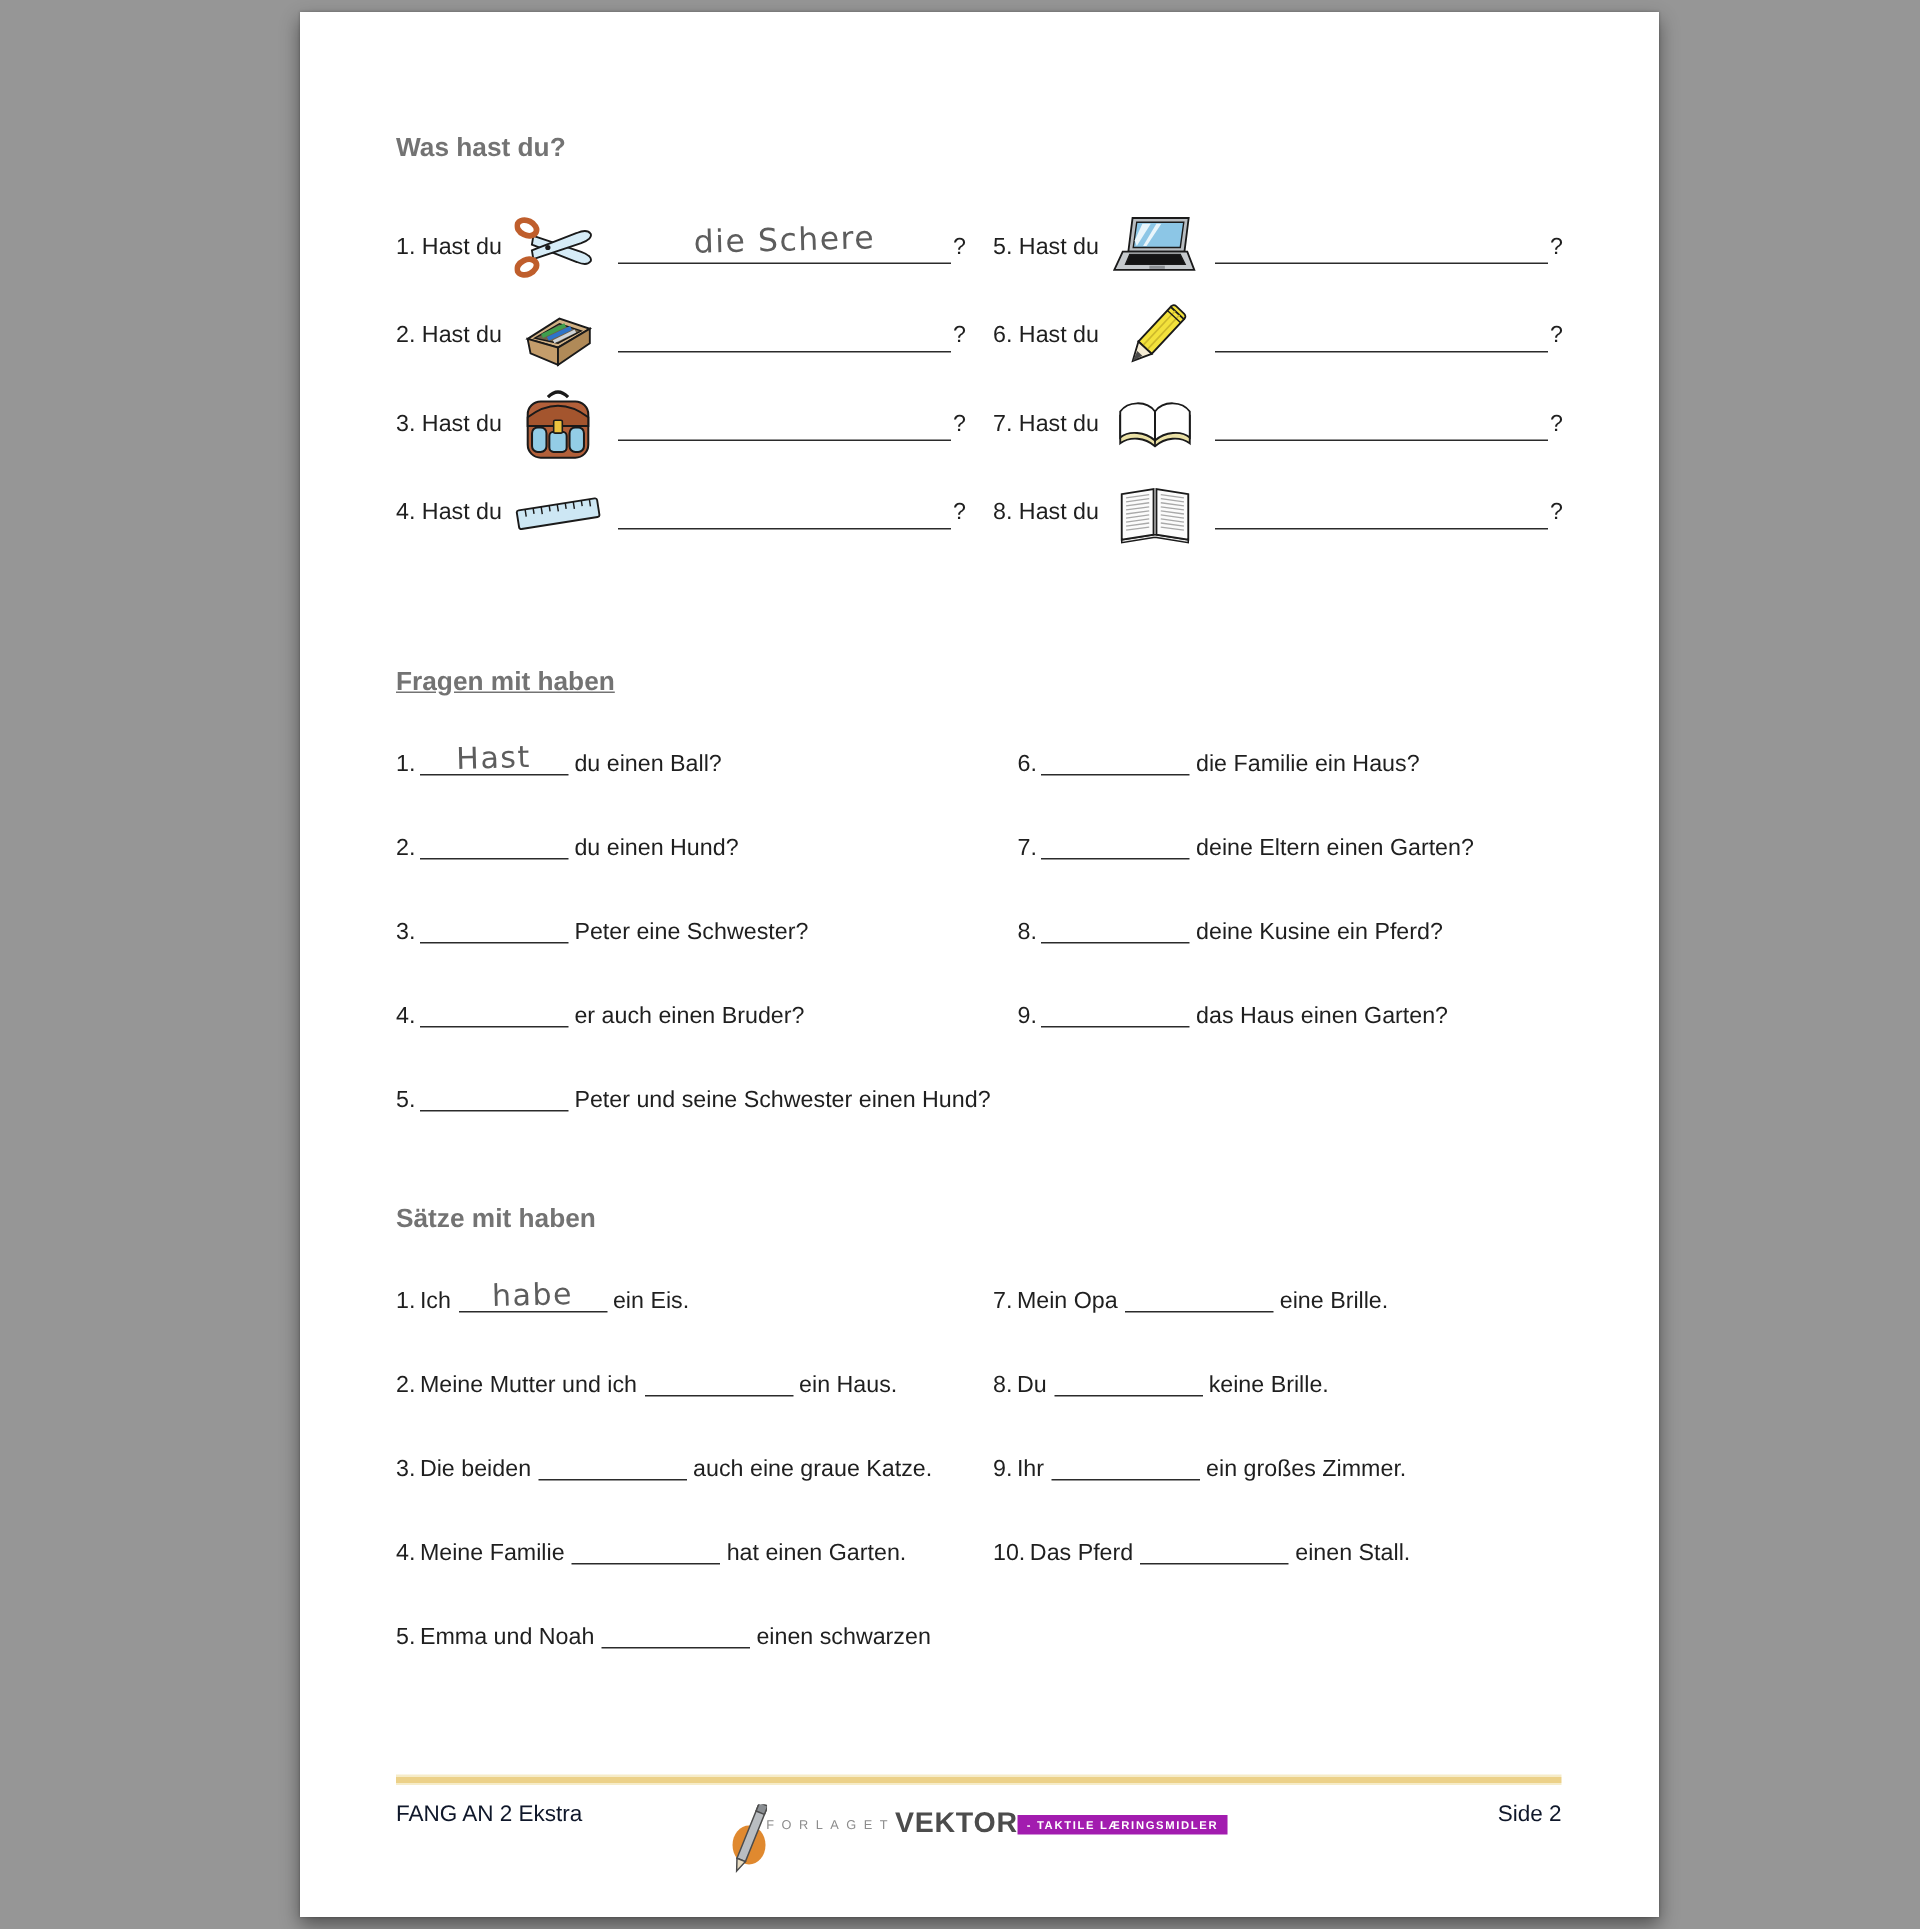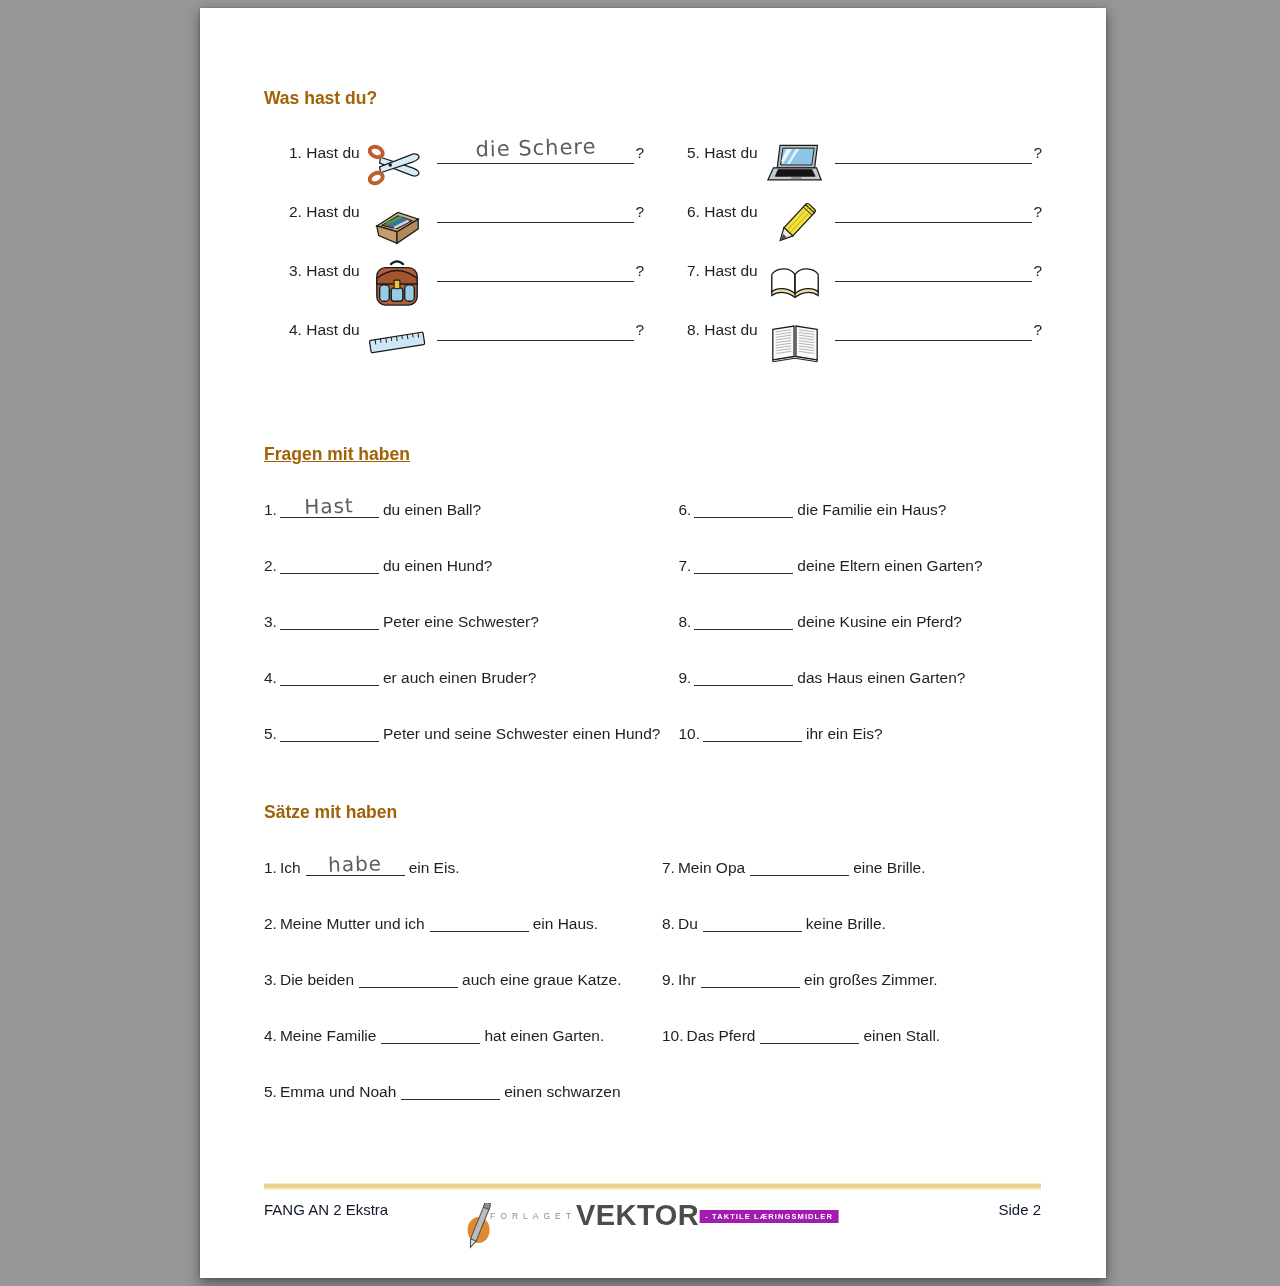--- a/index.html
+++ b/index.html
@@ -6,29 +6,29 @@
   body{
     width:1280px;height:1286px;background:#969696;position:relative;overflow:hidden;
     font-family:"Liberation Sans","DejaVu Sans",sans-serif;color:#1f1f1f;
     -webkit-font-smoothing:antialiased;
   }
   .page{
     position:absolute;left:200px;top:8px;width:906px;height:1270px;background:#ffffff;
     box-shadow:0 5px 12px rgba(0,0,0,0.45),0 0 2px rgba(0,0,0,0.25);
   }
   .content{padding:0 64px;position:relative;}
-  .sec-title{font-weight:bold;font-size:17.5px;line-height:20px;color:#a16207;}
+  .sec-title{font-weight:bold;font-size:17.5px;line-height:20px;color:#737373;}
   .sec-title.first{padding-top:80px;}
   .sec-title.mid{margin-top:82px;text-decoration:underline;}
   .sec-title.mid2{margin-top:24px;}
 
   
   .wq-grid{display:grid;grid-template-columns:1fr 1fr;column-gap:18px;
     grid-auto-flow:column;grid-template-rows:repeat(4,59px);margin-top:18px;}
-  .wq-row{display:flex;align-items:flex-start;padding-top:18px;white-space:nowrap;margin-left:25px;}
+  .wq-row{display:flex;align-items:center;padding-top:18px;white-space:nowrap;}
   .wq-label{flex:0 0 76px;font-size:15.5px;}
   .wq-icon{align-self:center;flex:0 0 64px;display:flex;justify-content:center;align-items:center;}
   .wq-line{flex:1 1 auto;height:16px;border-bottom:1.4px solid #2b2b2b;position:relative;top:3px;margin:0 1px 0 8px;}
   .wq-q{font-size:15.5px;}
   .hw{
     position:absolute;bottom:3px;left:50%;transform:translateX(-50%) rotate(-1.5deg);
     color:#5d5d5d;font-size:21px;letter-spacing:1px;white-space:nowrap;
     font-family:"DejaVu Sans",sans-serif;
   }
 
@@ -44,21 +44,21 @@
 
   
   .footer{position:absolute;left:64px;right:65px;top:1175px;}
   .rule{height:7px;background:linear-gradient(to bottom,
     #f6ecc9 0,#f6ecc9 1.5px,#ecd189 1.5px,#ecd189 5.5px,#f6ecc9 5.5px,#f6ecc9 7px);}
   .f-meta{display:flex;justify-content:space-between;margin-top:11px;font-size:15px;color:#0f172a;}
   .logo{position:absolute;left:50%;top:20px;transform:translateX(-50%);display:flex;align-items:flex-start;}
   .logo-icon{margin-right:-4px;position:relative;z-index:1;}
   .logo-col{display:flex;align-items:center;}
   .logo-top{font-size:8.5px;letter-spacing:5px;color:#8c8c8c;margin-left:4px;line-height:10px;}
-  .logo-main{font-size:29px;font-weight:bold;color:#4c4c4c;line-height:25px;letter-spacing:0.5px;}
+  .logo-main{font-size:19px;font-weight:bold;color:#4c4c4c;line-height:25px;letter-spacing:0.5px;}
   .logo-banner{background:#a21caf;color:#ffffff;font-size:7.5px;font-weight:bold;
     letter-spacing:1.1px;padding:2px 6px;margin-top:1px;line-height:9px;}
 </style>
 </head>
 <body>
 
 <div class="page">
   <div class="content">
 
     <div class="sec-title first">Was hast du?</div>
@@ -230,21 +230,20 @@
     <div class="fill-grid">
       <div class="f-cell"><span class="f-num">1.</span><span class="blank"><span class="hw">Hast</span></span><span class="f-text">du einen Ball?</span></div>
       <div class="f-cell"><span class="f-num">2.</span><span class="blank"><span class="hw"></span></span><span class="f-text">du einen Hund?</span></div>
       <div class="f-cell"><span class="f-num">3.</span><span class="blank"><span class="hw"></span></span><span class="f-text">Peter eine Schwester?</span></div>
       <div class="f-cell"><span class="f-num">4.</span><span class="blank"><span class="hw"></span></span><span class="f-text">er auch einen Bruder?</span></div>
       <div class="f-cell"><span class="f-num">5.</span><span class="blank"><span class="hw"></span></span><span class="f-text">Peter und seine Schwester einen Hund?</span></div>
       <div class="f-cell"><span class="f-num">6.</span><span class="blank"><span class="hw"></span></span><span class="f-text">die Familie ein Haus?</span></div>
       <div class="f-cell"><span class="f-num">7.</span><span class="blank"><span class="hw"></span></span><span class="f-text">deine Eltern einen Garten?</span></div>
       <div class="f-cell"><span class="f-num">8.</span><span class="blank"><span class="hw"></span></span><span class="f-text">deine Kusine ein Pferd?</span></div>
       <div class="f-cell"><span class="f-num">9.</span><span class="blank"><span class="hw"></span></span><span class="f-text">das Haus einen Garten?</span></div>
-      <div class="f-cell"><span class="f-num">10.</span><span class="blank"><span class="hw"></span></span><span class="f-text">ihr ein Eis?</span></div>
     </div>
 
     <div class="sec-title mid2">Sätze mit haben</div>
 
     <div class="fill-grid">
       <div class="f-cell"><span class="f-num">1.</span><span class="s-before">Ich</span><span class="blank"><span class="hw">habe</span></span><span class="f-text">ein Eis.</span></div>
       <div class="f-cell"><span class="f-num">2.</span><span class="s-before">Meine Mutter und ich</span><span class="blank"><span class="hw"></span></span><span class="f-text">ein Haus.</span></div>
       <div class="f-cell"><span class="f-num">3.</span><span class="s-before">Die beiden</span><span class="blank"><span class="hw"></span></span><span class="f-text">auch eine graue Katze.</span></div>
       <div class="f-cell"><span class="f-num">4.</span><span class="s-before">Meine Familie</span><span class="blank"><span class="hw"></span></span><span class="f-text">hat einen Garten.</span></div>
       <div class="f-cell"><span class="f-num">5.</span><span class="s-before">Emma und Noah</span><span class="blank"><span class="hw"></span></span><span class="f-text">einen schwarzen</span></div>

